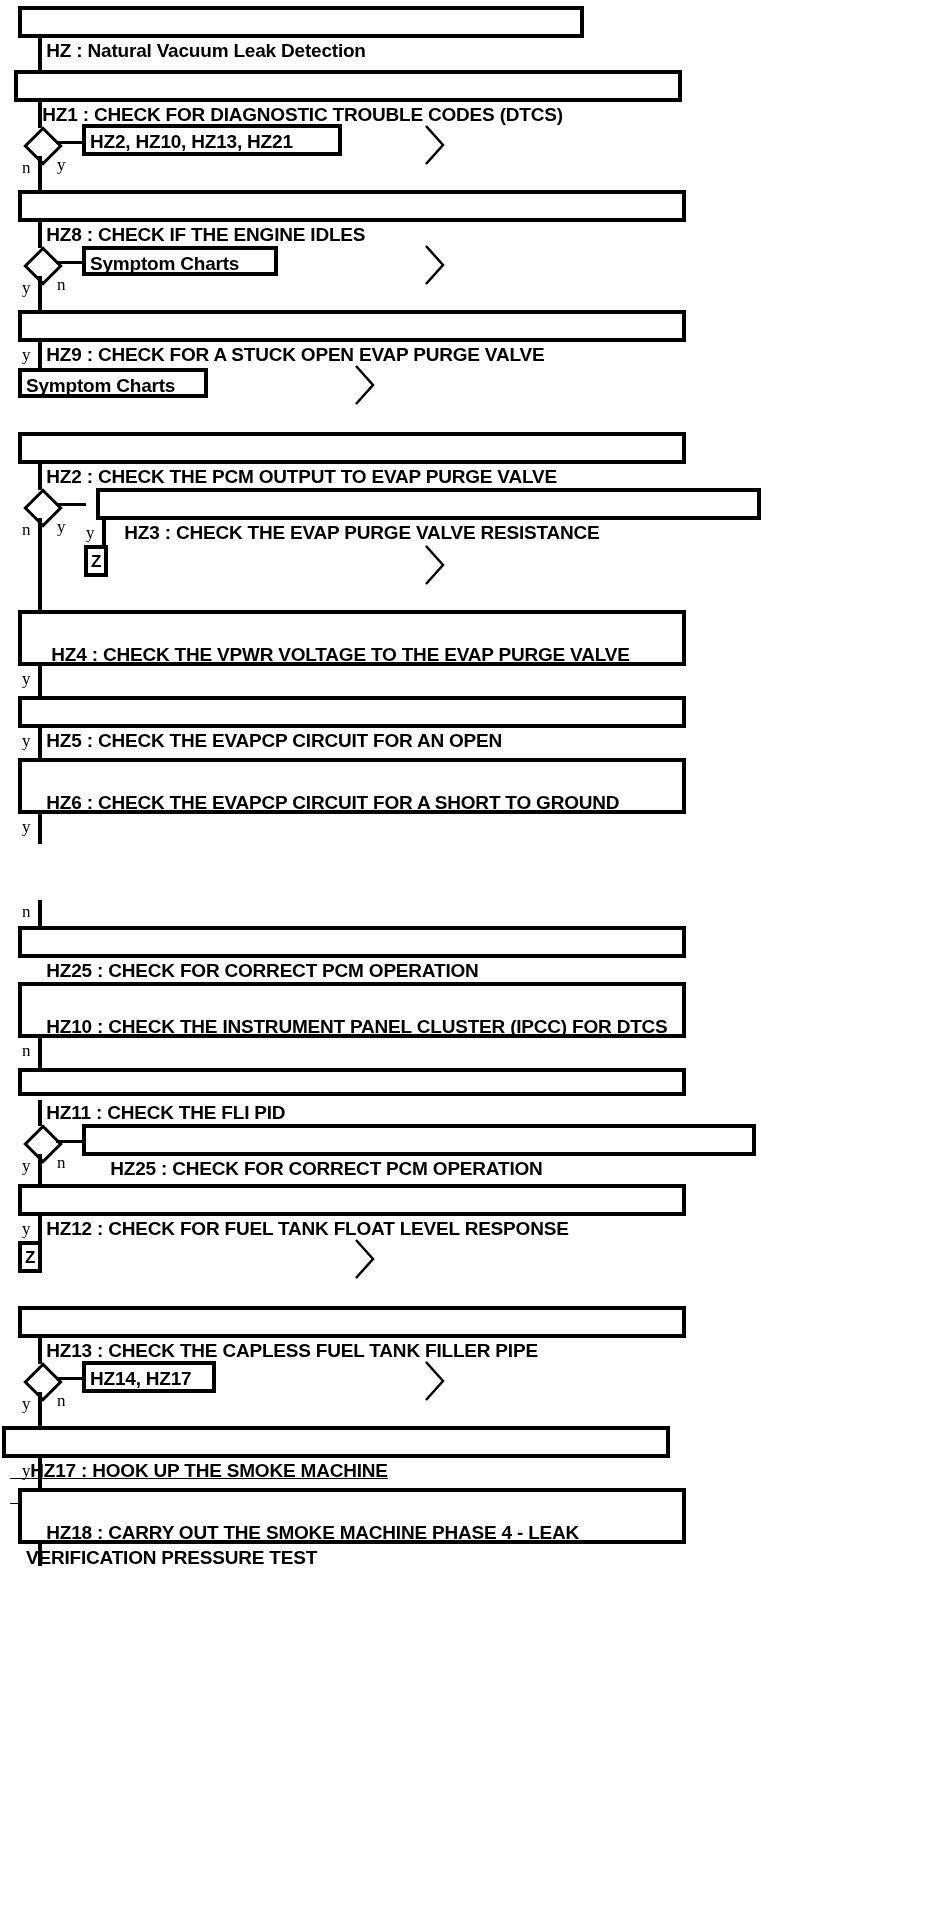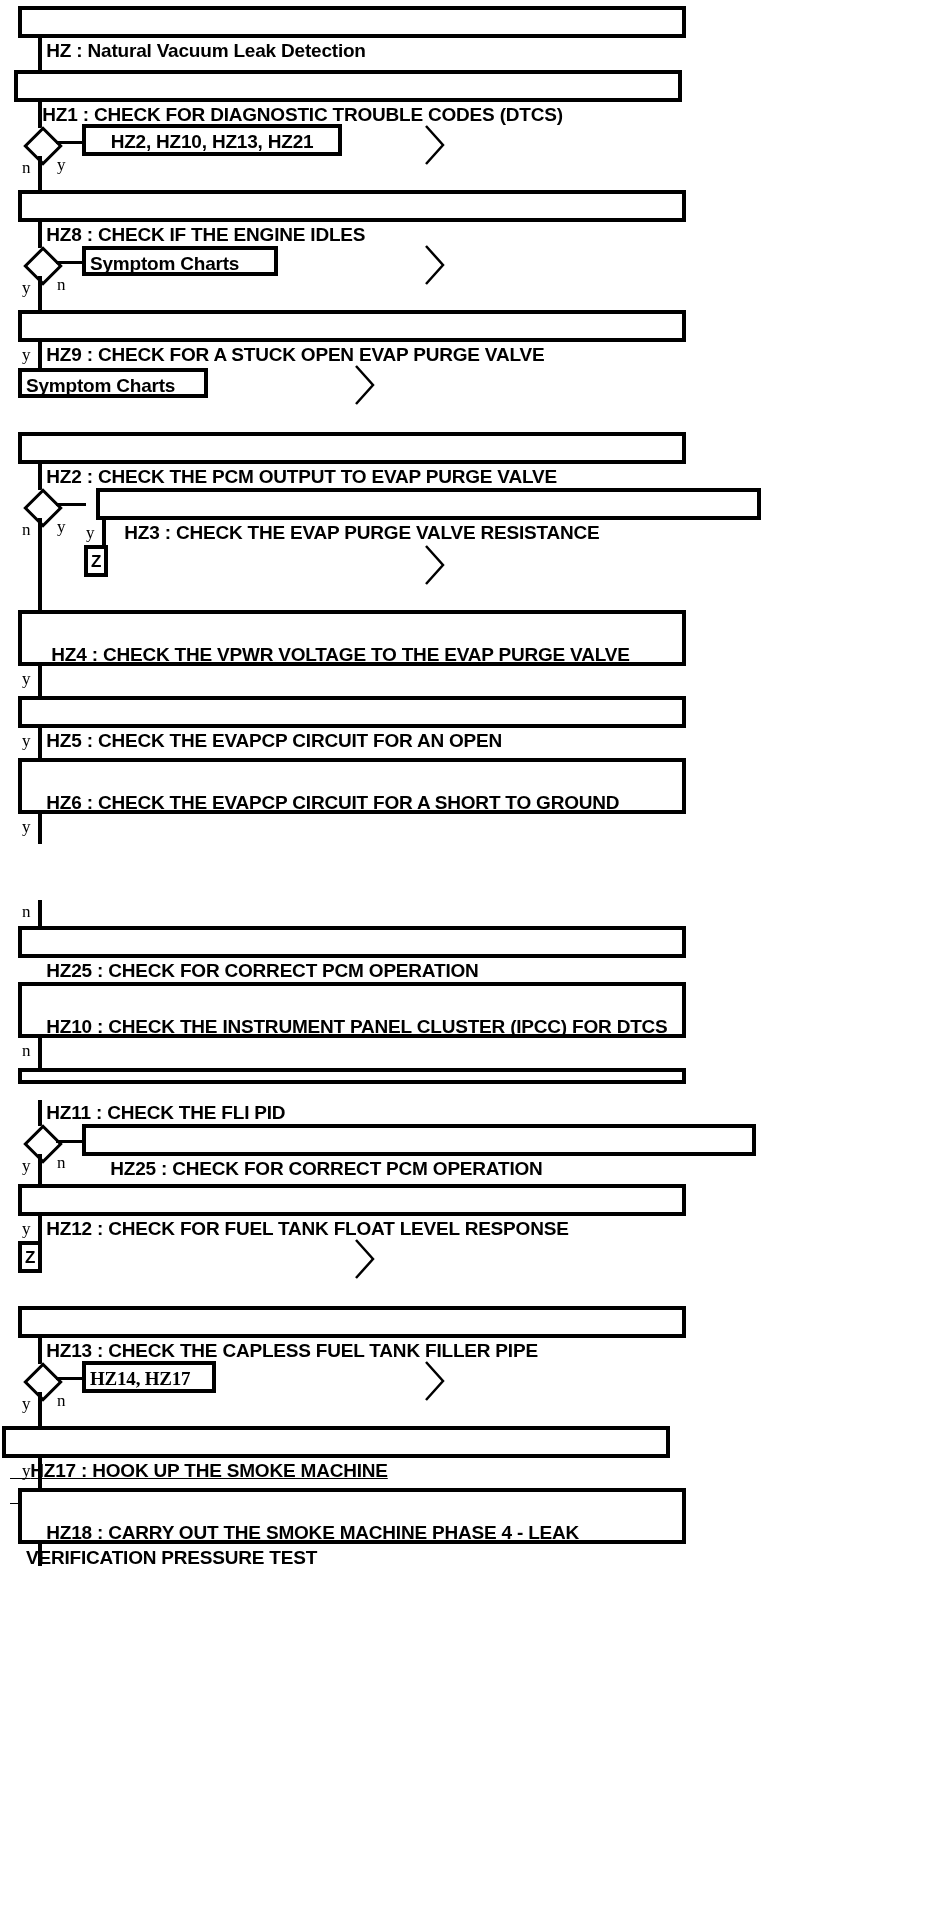--- a/index.html
+++ b/index.html
@@ -106,39 +106,39 @@
     width: 26px;
     height: 46px;
   }
   .chev svg { display: block; }
 </style>
 </head>
 <body>
 
 <div id="canvas">
 
-  <div class="box title" style="left:18px; top:6px; width:668px; height:32px;">
+  <div class="box title" style="left:18px; top:6px; width:566px; height:32px;">
     <span>HZ : Natural Vacuum Leak Detection</span>
   </div>
 
   <div class="vline" style="left:38px; top:38px; height:32px;"></div>
 
   <div class="box" style="left:14px; top:70px; width:668px; height:32px;">
     <span>HZ1 : CHECK FOR DIAGNOSTIC TROUBLE CODES (DTCS)</span>
   </div>
 
   <div class="vline" style="left:38px; top:102px; height:26px;"></div>
   <div class="diamond" style="left:23px; top:126px;">
       <i></i>
     </div>
   <div class="blabel" style="left:22px; top:159px;">n</div>
   <div class="blabel" style="left:57px; top:156px;">y</div>
   <div class="hline" style="left:56px; top:141px; width:30px;"></div>
 
-  <div class="ref" style="left:82px; top:124px; width:260px; height:32px;text-align:center;">
+  <div class="ref" style="left:82px; top:124px; width:260px; height:32px;">
     <span>HZ2, HZ10, HZ13, HZ21</span>
   </div>
 
   <div class="chev" style="left:422px; top:122px;">
     <svg width="26" height="46" viewBox="0 0 26 46">
         <polyline points="4,4 21,23 4,42" fill="none" stroke="#000" stroke-width="2.5"></polyline>
       </svg>
   </div>
 
   <div class="vline" style="left:38px; top:156px; height:34px;"></div>
@@ -244,21 +244,21 @@
     <span>HZ25 : CHECK FOR CORRECT PCM OPERATION</span>
   </div>
 
   <div class="box" style="left:18px; top:982px; width:668px; height:56px;">
     <span>HZ10 : CHECK THE INSTRUMENT PANEL CLUSTER (IPCC) FOR DTCS</span>
   </div>
 
   <div class="vline" style="left:38px; top:1038px; height:30px;"></div>
   <div class="blabel" style="left:22px; top:1042px;">n</div>
 
-  <div class="box" style="left:18px; top:1068px; width:668px; height:16px;">
+  <div class="box" style="left:18px; top:1068px; width:668px; height:28px;">
     <span>HZ11 : CHECK THE FLI PID</span>
   </div>
 
   <div class="vline" style="left:38px; top:1100px; height:26px;"></div>
   <div class="diamond" style="left:23px; top:1124px;">
       <i></i>
     </div>
   <div class="blabel" style="left:22px; top:1157px;">y</div>
   <div class="blabel" style="left:57px; top:1154px;">n</div>
   <div class="hline" style="left:56px; top:1140px; width:30px;"></div>
@@ -291,21 +291,21 @@
   </div>
 
   <div class="vline" style="left:38px; top:1338px; height:26px;"></div>
   <div class="diamond" style="left:23px; top:1362px;">
       <i></i>
     </div>
   <div class="blabel" style="left:22px; top:1395px;">y</div>
   <div class="blabel" style="left:57px; top:1392px;">n</div>
   <div class="hline" style="left:56px; top:1377px; width:30px;"></div>
 
-  <div class="ref" style="left:82px; top:1361px; width:134px; height:32px;font-family:Liberation Serif, serif;">
+  <div class="ref" style="left:82px; top:1361px; width:134px; height:32px;">
     <span>HZ14, HZ17</span>
   </div>
 
   <div class="chev" style="left:422px; top:1358px;">
     <svg width="26" height="46" viewBox="0 0 26 46">
         <polyline points="4,4 21,23 4,42" fill="none" stroke="#000" stroke-width="2.5"></polyline>
       </svg>
   </div>
 
   <div class="vline" style="left:38px; top:1392px; height:34px;"></div>

